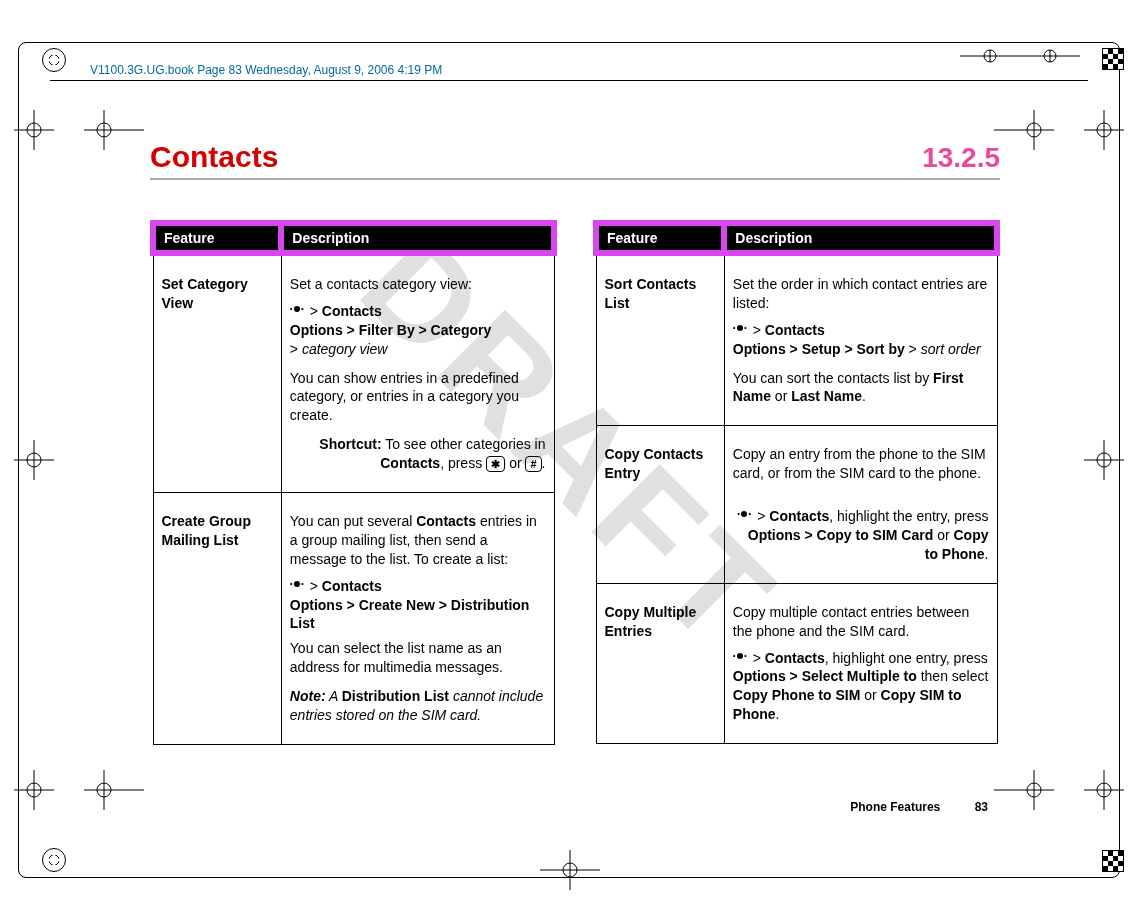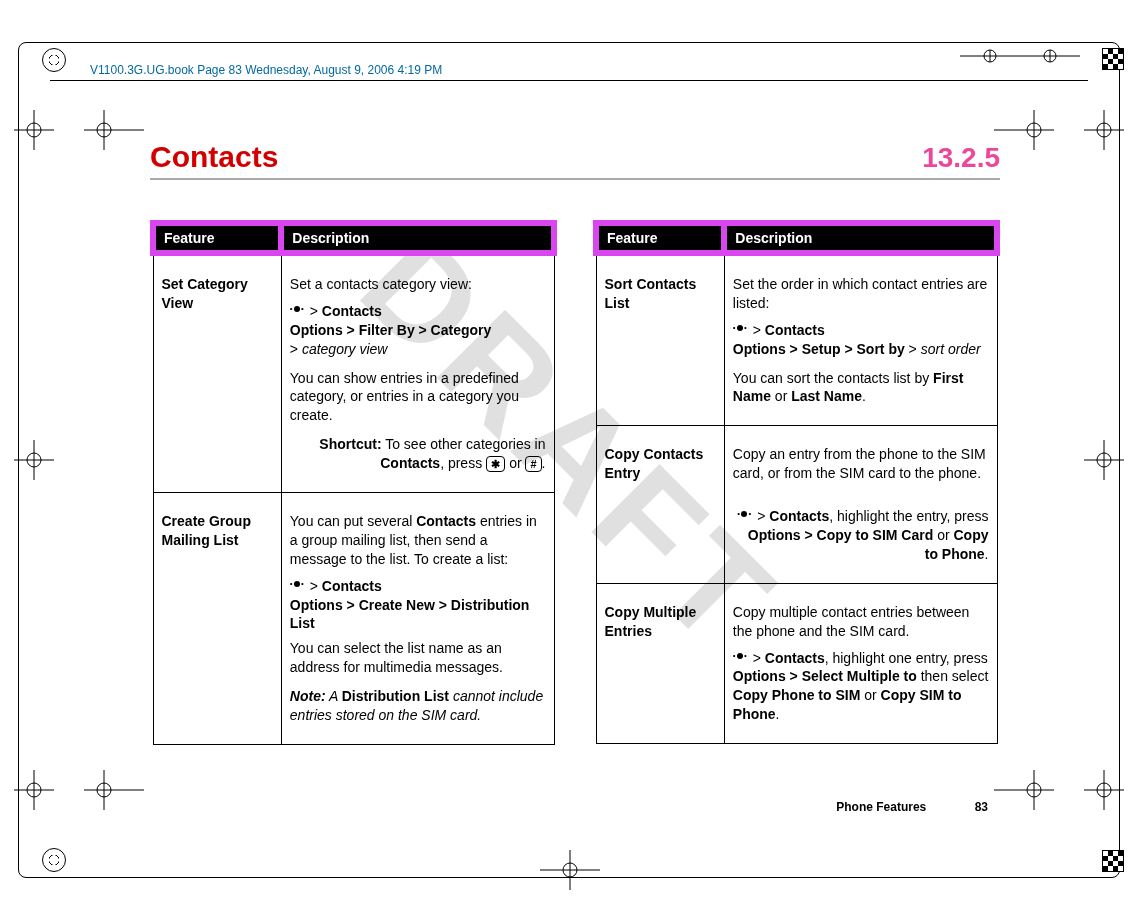--- a/index.html
+++ b/index.html
@@ -154,21 +154,21 @@
     line-height:14px;
     vertical-align:middle;
     font-weight:bold;
   }
   .footer {
     position:absolute;
     right:150px;
     top:800px;
     font-size:12px;
   }
-  .footer .pg { font-weight:bold; margin-left:14px;padding-left:31px; }
+  .footer .pg { font-weight:bold; margin-left:0;padding-left:31px; }
 </style>
 </head>
 <body>
 
 <div class="crop-frame"></div>
 
 <div class="reg-circle" style="left:42px; top:48px;"></div>
 <div class="reg-square" style="right:14px; top:48px;"></div>
 <div class="reg-circle" style="left:42px; bottom:48px;"></div>
 <div class="reg-square" style="right:14px; bottom:48px;"></div>

